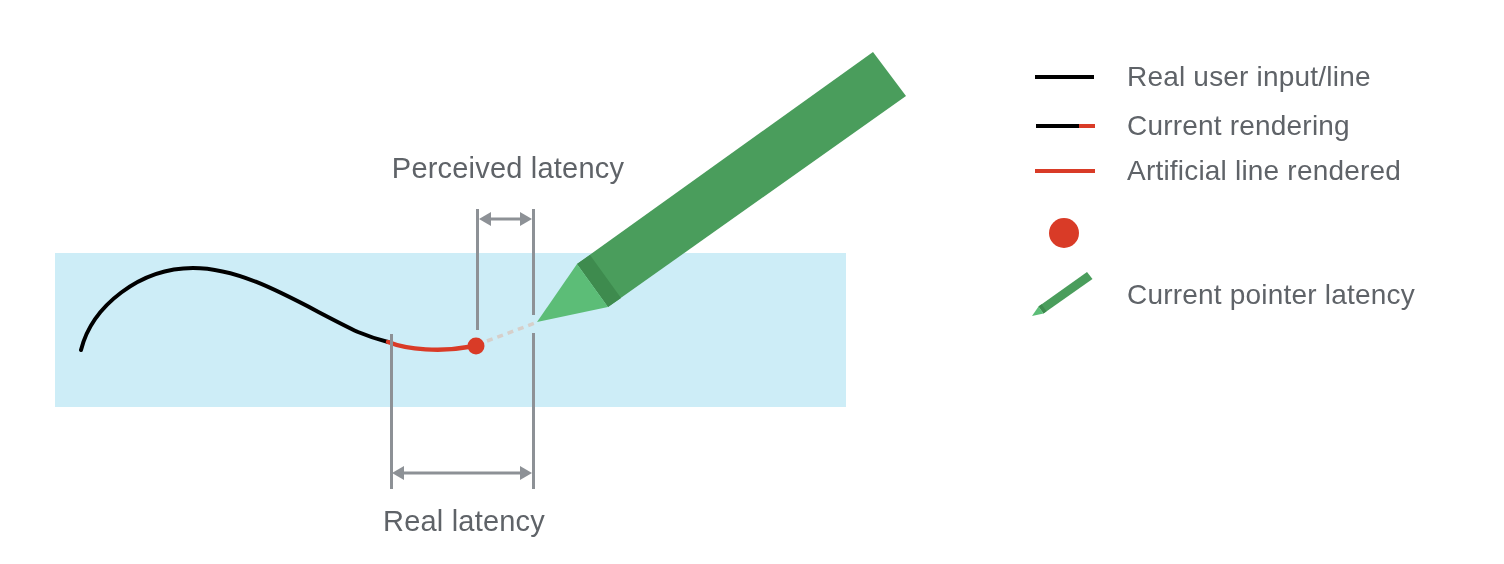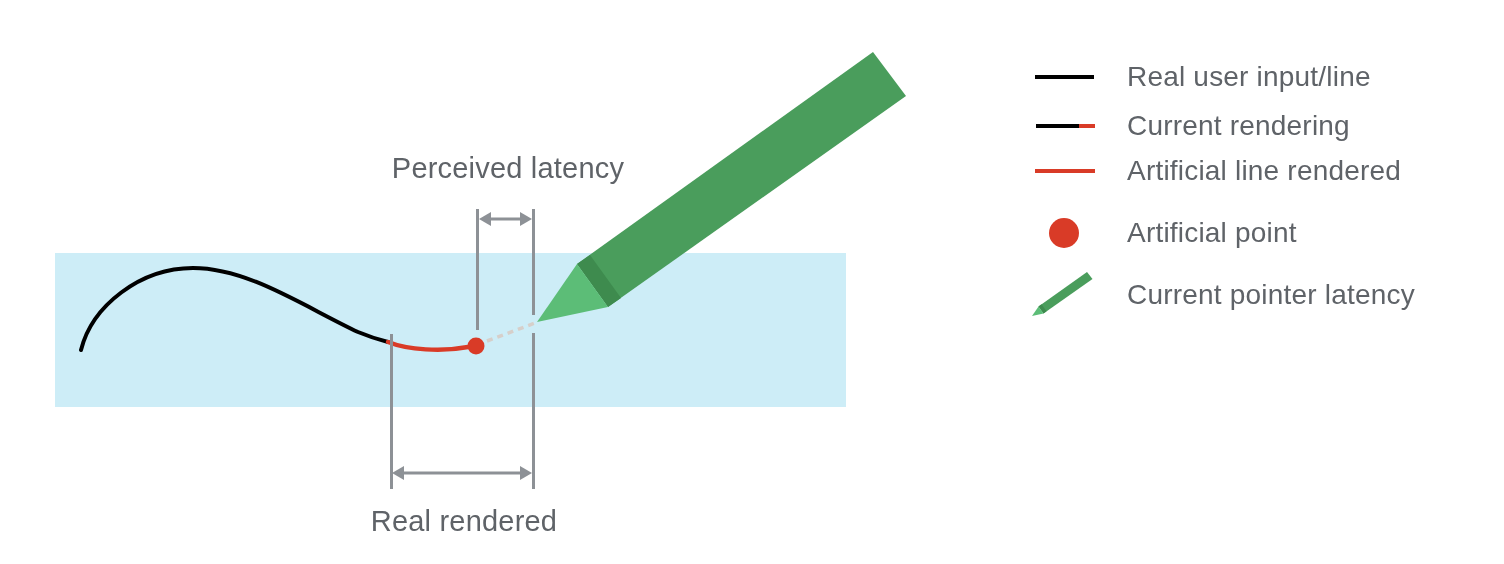--- a/index.html
+++ b/index.html
@@ -84,21 +84,21 @@
     <circle cx="476" cy="346" r="8.5" fill="#d93b27"></circle>
 
     <g>
       <polygon points="577,264 873,52 906,96 608,307" fill="#4a9d5c"></polygon>
       <polygon points="577,264 608,307 621,298 590,255" fill="#3e8b4e"></polygon>
       <polygon points="537,322 577,264 608,307" fill="#5cbd77"></polygon>
     </g>
   </svg>
 
   <div class="diagram-label perceived">Perceived latency</div>
-  <div class="diagram-label real">Real rendered</div>
+  <div class="diagram-label real">Real latency</div>
 
   <div class="legend">
 
     <div class="legend-row row1">
       <div class="swatch">
         <svg width="80" height="10" viewBox="0 0 80 10">
           <line x1="11" y1="5" x2="70" y2="5" stroke="#000000" stroke-width="4"></line>
         </svg>
       </div>
       <span class="legend-label">Real user input/line</span>
@@ -122,21 +122,20 @@
       </div>
       <span class="legend-label">Artificial line rendered</span>
     </div>
 
     <div class="legend-row row4">
       <div class="swatch">
         <svg width="80" height="34" viewBox="0 0 80 34">
           <circle cx="40" cy="17" r="15" fill="#d93b27"></circle>
         </svg>
       </div>
-      <span class="legend-label">Artificial point</span>
     </div>
 
     <div class="legend-row row5">
       <div class="swatch">
         <svg width="70" height="48" viewBox="0 0 70 48">
           <polygon points="9.5,35.5 58,1 63.5,8 14.5,42.5" fill="#4a9d5c"></polygon>
           <polygon points="9.5,35.5 14.5,42.5 17.5,40.3 12.5,33.3" fill="#3e8b4e"></polygon>
           <polygon points="3,45 9.5,35.5 14.5,42.5" fill="#5cbd77"></polygon>
         </svg>
       </div>

